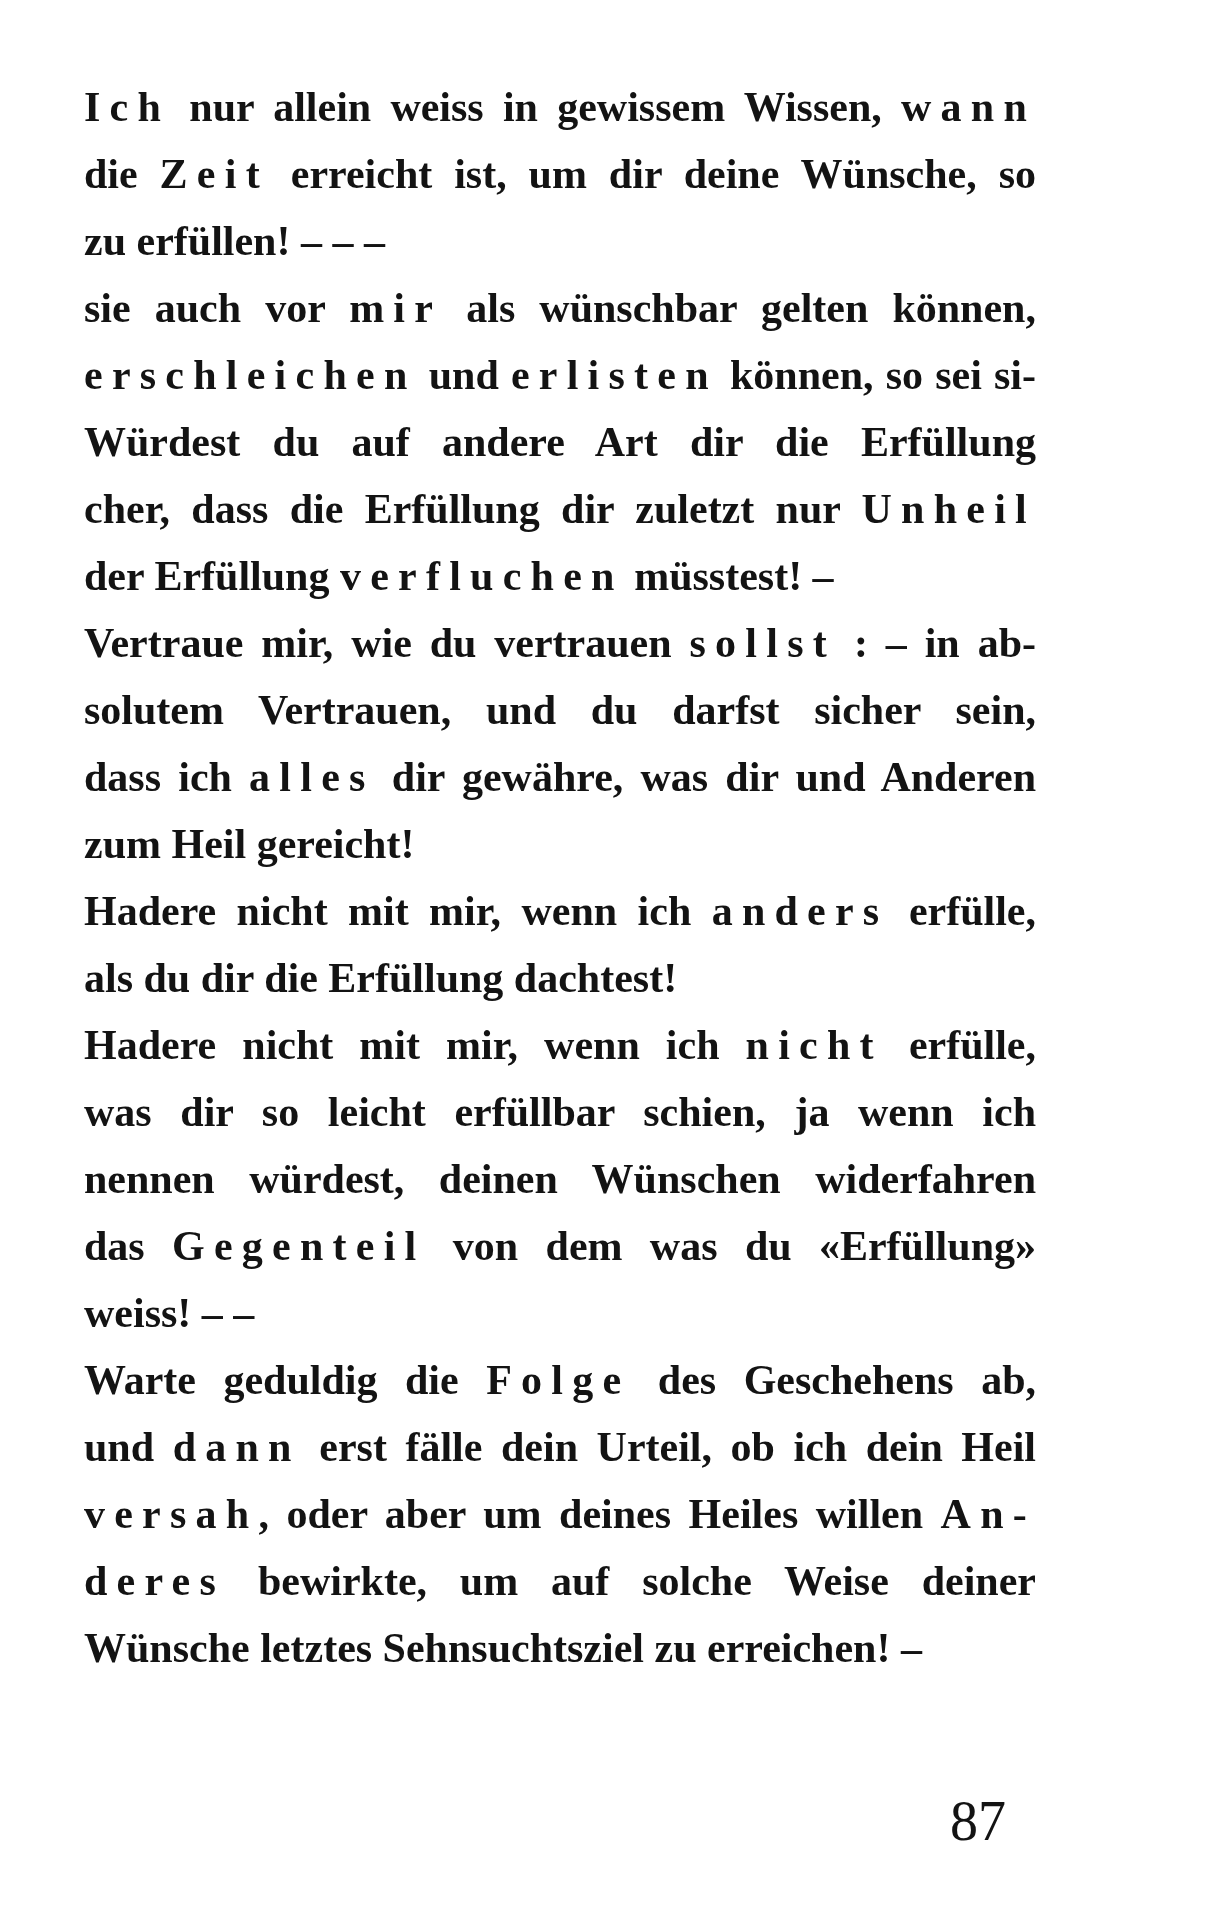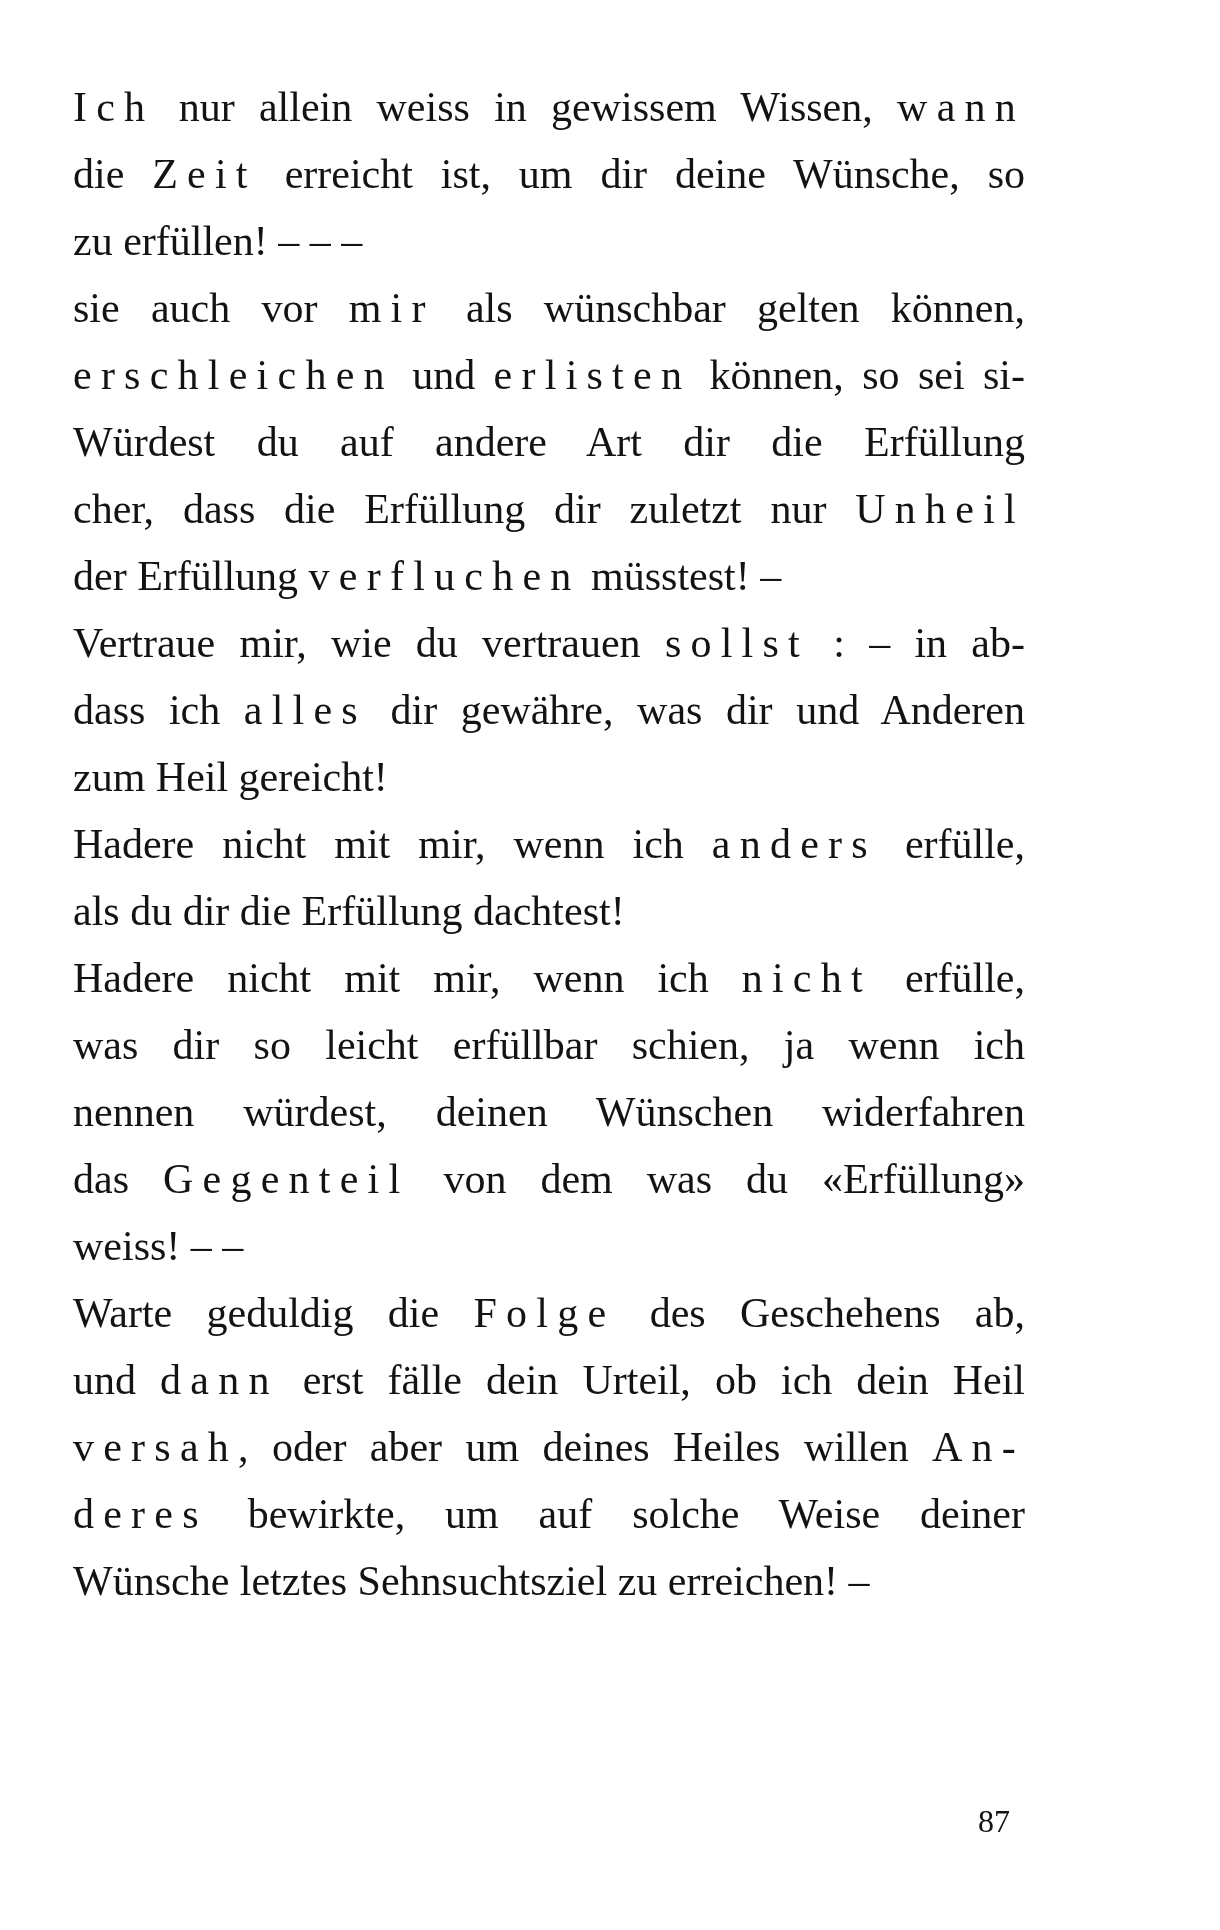--- a/index.html
+++ b/index.html
@@ -10,47 +10,47 @@
   body {
     position: relative;
     width: 1220px;
     height: 1930px;
     overflow: hidden;
     font-family: "Liberation Serif", "DejaVu Serif", serif;
     color: #131313;
   }
   .text-block {
     position: absolute;
-    left: 73px;
+    left: 84px;
     top: 74px;
     width: 952px;
     font-size: 42px;
     line-height: 67px;
-    font-weight: 400;
+    font-weight: 700;
   }
   .paragraph { margin: 0; padding: 0; }
   .line {
     text-align: justify;
     text-align-last: justify;
     white-space: normal;
   }
   .line--last {
     text-align-last: left;
   }
   .sperr {
     letter-spacing: 0.22em;
   }
   .page-number {
     position: absolute;
     left: 950px;
     top: 1796px;
     width: 88px;
-    font-size: 32px;
+    font-size: 56px;
     line-height: 50px;
-    text-align: center;
+    text-align: left;
     color: #131313;
   }
 </style>
 </head>
 <body>
 
 <div class="text-block">
     <div class="paragraph">
       <div class="line"><span class="sperr">Ich</span><span> nur allein weiss in gewissem Wissen, </span><span class="sperr">wann</span></div>
       <div class="line"><span>die </span><span class="sperr">Zeit</span><span> erreicht ist, um dir deine Wünsche, so</span></div>
@@ -58,20 +58,21 @@
       <div class="line"><span>sie auch vor </span><span class="sperr">mir</span><span> als wünschbar gelten können,</span></div>
     </div>
     <div class="paragraph">
       <div class="line"><span class="sperr">erschleichen</span><span> und </span><span class="sperr">erlisten</span><span> können, so sei si-</span></div>
       <div class="line"><span>Würdest du auf andere Art dir die Erfüllung</span></div>
       <div class="line"><span>cher, dass die Erfüllung dir zuletzt nur </span><span class="sperr">Unheil</span></div>
       <div class="line line--last"><span>der Erfüllung </span><span class="sperr">verfluchen</span><span> müsstest! –</span></div>
     </div>
     <div class="paragraph">
       <div class="line"><span>Vertraue mir, wie du vertrauen </span><span class="sperr">sollst</span><span> : – in ab-</span></div>
+      <div class="line"><span>solutem Vertrauen, und du darfst sicher sein,</span></div>
       <div class="line"><span>dass ich </span><span class="sperr">alles</span><span> dir gewähre, was dir und Anderen</span></div>
       <div class="line line--last"><span>zum Heil gereicht!</span></div>
     </div>
     <div class="paragraph">
       <div class="line"><span>Hadere nicht mit mir, wenn ich </span><span class="sperr">anders</span><span> erfülle,</span></div>
       <div class="line line--last"><span>als du dir die Erfüllung dachtest!</span></div>
     </div>
     <div class="paragraph">
       <div class="line"><span>Hadere nicht mit mir, wenn ich </span><span class="sperr">nicht</span><span> erfülle,</span></div>
       <div class="line"><span>was dir so leicht erfüllbar schien, ja wenn ich</span></div>

